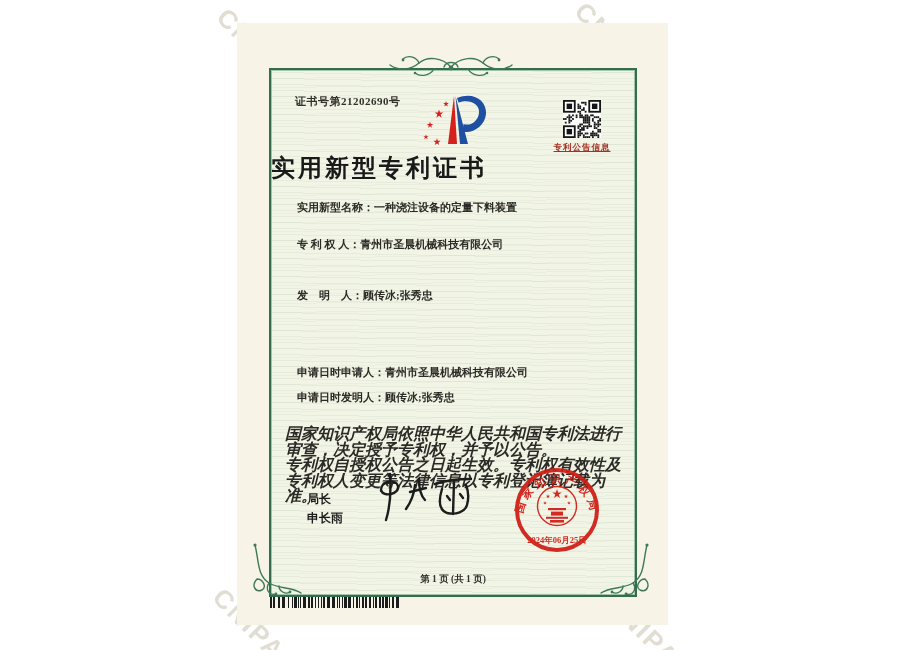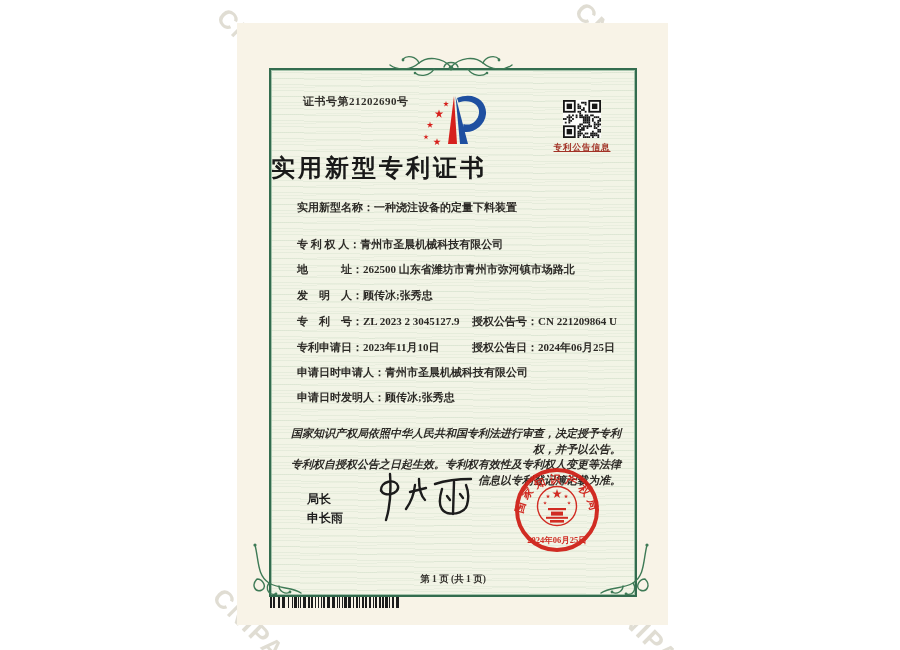--- a/index.html
+++ b/index.html
@@ -9,34 +9,34 @@
       font-weight:bold;font-size:26px;letter-spacing:2px;color:rgba(182,174,150,.42);
       transform:rotate(45deg);transform-origin:left top;pointer-events:none;white-space:nowrap;}
   .paper{position:absolute;left:237px;top:23px;width:431px;height:602px;background:#f8f3e7;}
   .frame{position:absolute;left:32px;top:45px;width:364px;height:525px;
          border:2px solid #336c4f;box-shadow:inset 0 0 0 1px rgba(150,186,160,.85);
          background:
            repeating-linear-gradient(1deg, rgba(120,165,125,.10) 0 1px, transparent 1px 6px),
            repeating-linear-gradient(-1deg, rgba(120,165,125,.07) 0 1px, transparent 1px 9px),
            #f2f4e6;}
   .frame > *{position:absolute;}
-  .certno{left:32px;top:24px;font-size:11px;font-weight:600;color:#33312c;letter-spacing:.5px;}
+  .certno{left:24px;top:24px;font-size:11px;font-weight:600;color:#33312c;letter-spacing:.5px;}
   .logo{left:150px;top:22px;}
   .qrbox{left:292px;top:30px;width:38px;height:38px;background:#fdfdfb;}
   .qrlabel{left:268px;top:72px;width:86px;text-align:center;font-size:8.5px;font-weight:bold;
            color:#a23226;letter-spacing:1px;text-decoration:underline;}
   .title{left:0;right:0;top:82px;font-size:24px;font-weight:bold;
          color:#191919;letter-spacing:3px;}
   .row{left:26px;right:8px;font-size:11px;font-weight:600;color:#2c2a26;white-space:nowrap;}
   .row .lbl{display:inline-block;text-align:right;}
   .row .col2{position:absolute;left:175px;top:0;}
   .r1{top:130px}.r2{top:167px}.r3{top:192px}.r4{top:218px}
   .r5{top:244px}.r6{top:270px}.r7{top:295px}.r8{top:320px}
-  .statement{left:14px;right:14px;top:356px;text-align:right;font-style:italic;
-             font-size:11px;line-height:15.5px;font-weight:600;color:#2c2a26;}
+  .statement{left:14px;right:14px;top:356px;text-align:left;font-style:italic;
+             font-size:16px;line-height:15.5px;font-weight:600;color:#2c2a26;}
   .signer-title{left:36px;top:421px;font-size:12px;font-weight:bold;color:#1d1d1d;}
   .signer-name{left:36px;top:440px;font-size:12px;font-weight:bold;color:#1d1d1d;}
   .signature{left:96px;top:400px;}
   .seal{left:240px;top:394px;opacity:.93;}
   .seal text{font-family:"Liberation Serif","DejaVu Serif",serif;}
   .footer{left:0;right:0;top:503px;text-align:center;font-size:9.5px;color:#33312c;font-weight:600;}
   .orn{position:absolute;}
   .orn-top{left:149px;top:30px;}
   .orn-bl{left:12px;top:516px;}
   .orn-br{left:362px;top:516px;transform:scaleX(-1);}
@@ -209,33 +209,22 @@
       <div class="qrlabel">专利公告信息</div>
 
       <div class="title">实用新型专利证书</div>
 
       <div class="row r1">
         <span class="lbl">实用新型名称：</span><span>一种浇注设备的定量下料装置</span>
       </div>
       <div class="row r2">
         <span class="lbl">专 利 权 人：</span><span>青州市圣晨机械科技有限公司</span>
       </div>
-      <div class="row r3">
-        <span class="lbl">地　　　址：</span><span>262500 山东省潍坊市青州市弥河镇市场路北</span>
-      </div>
       <div class="row r4">
         <span class="lbl">发　明　人：</span><span>顾传冰;张秀忠</span>
-      </div>
-      <div class="row r5">
-        <span class="lbl">专　利　号：</span><span>ZL 2023 2 3045127.9</span>
-        <span class="col2"><span>授权公告号：</span><span>CN 221209864 U</span></span>
-      </div>
-      <div class="row r6">
-        <span class="lbl">专利申请日：</span><span>2023年11月10日</span>
-        <span class="col2"><span>授权公告日：</span><span>2024年06月25日</span></span>
       </div>
       <div class="row r7">
         <span class="lbl">申请日时申请人：</span><span>青州市圣晨机械科技有限公司</span>
       </div>
       <div class="row r8">
         <span class="lbl">申请日时发明人：</span><span>顾传冰;张秀忠</span>
       </div>
 
       <div class="statement">
         <div>国家知识产权局依照中华人民共和国专利法进行审查，决定授予专利权，并予以公告。</div>

